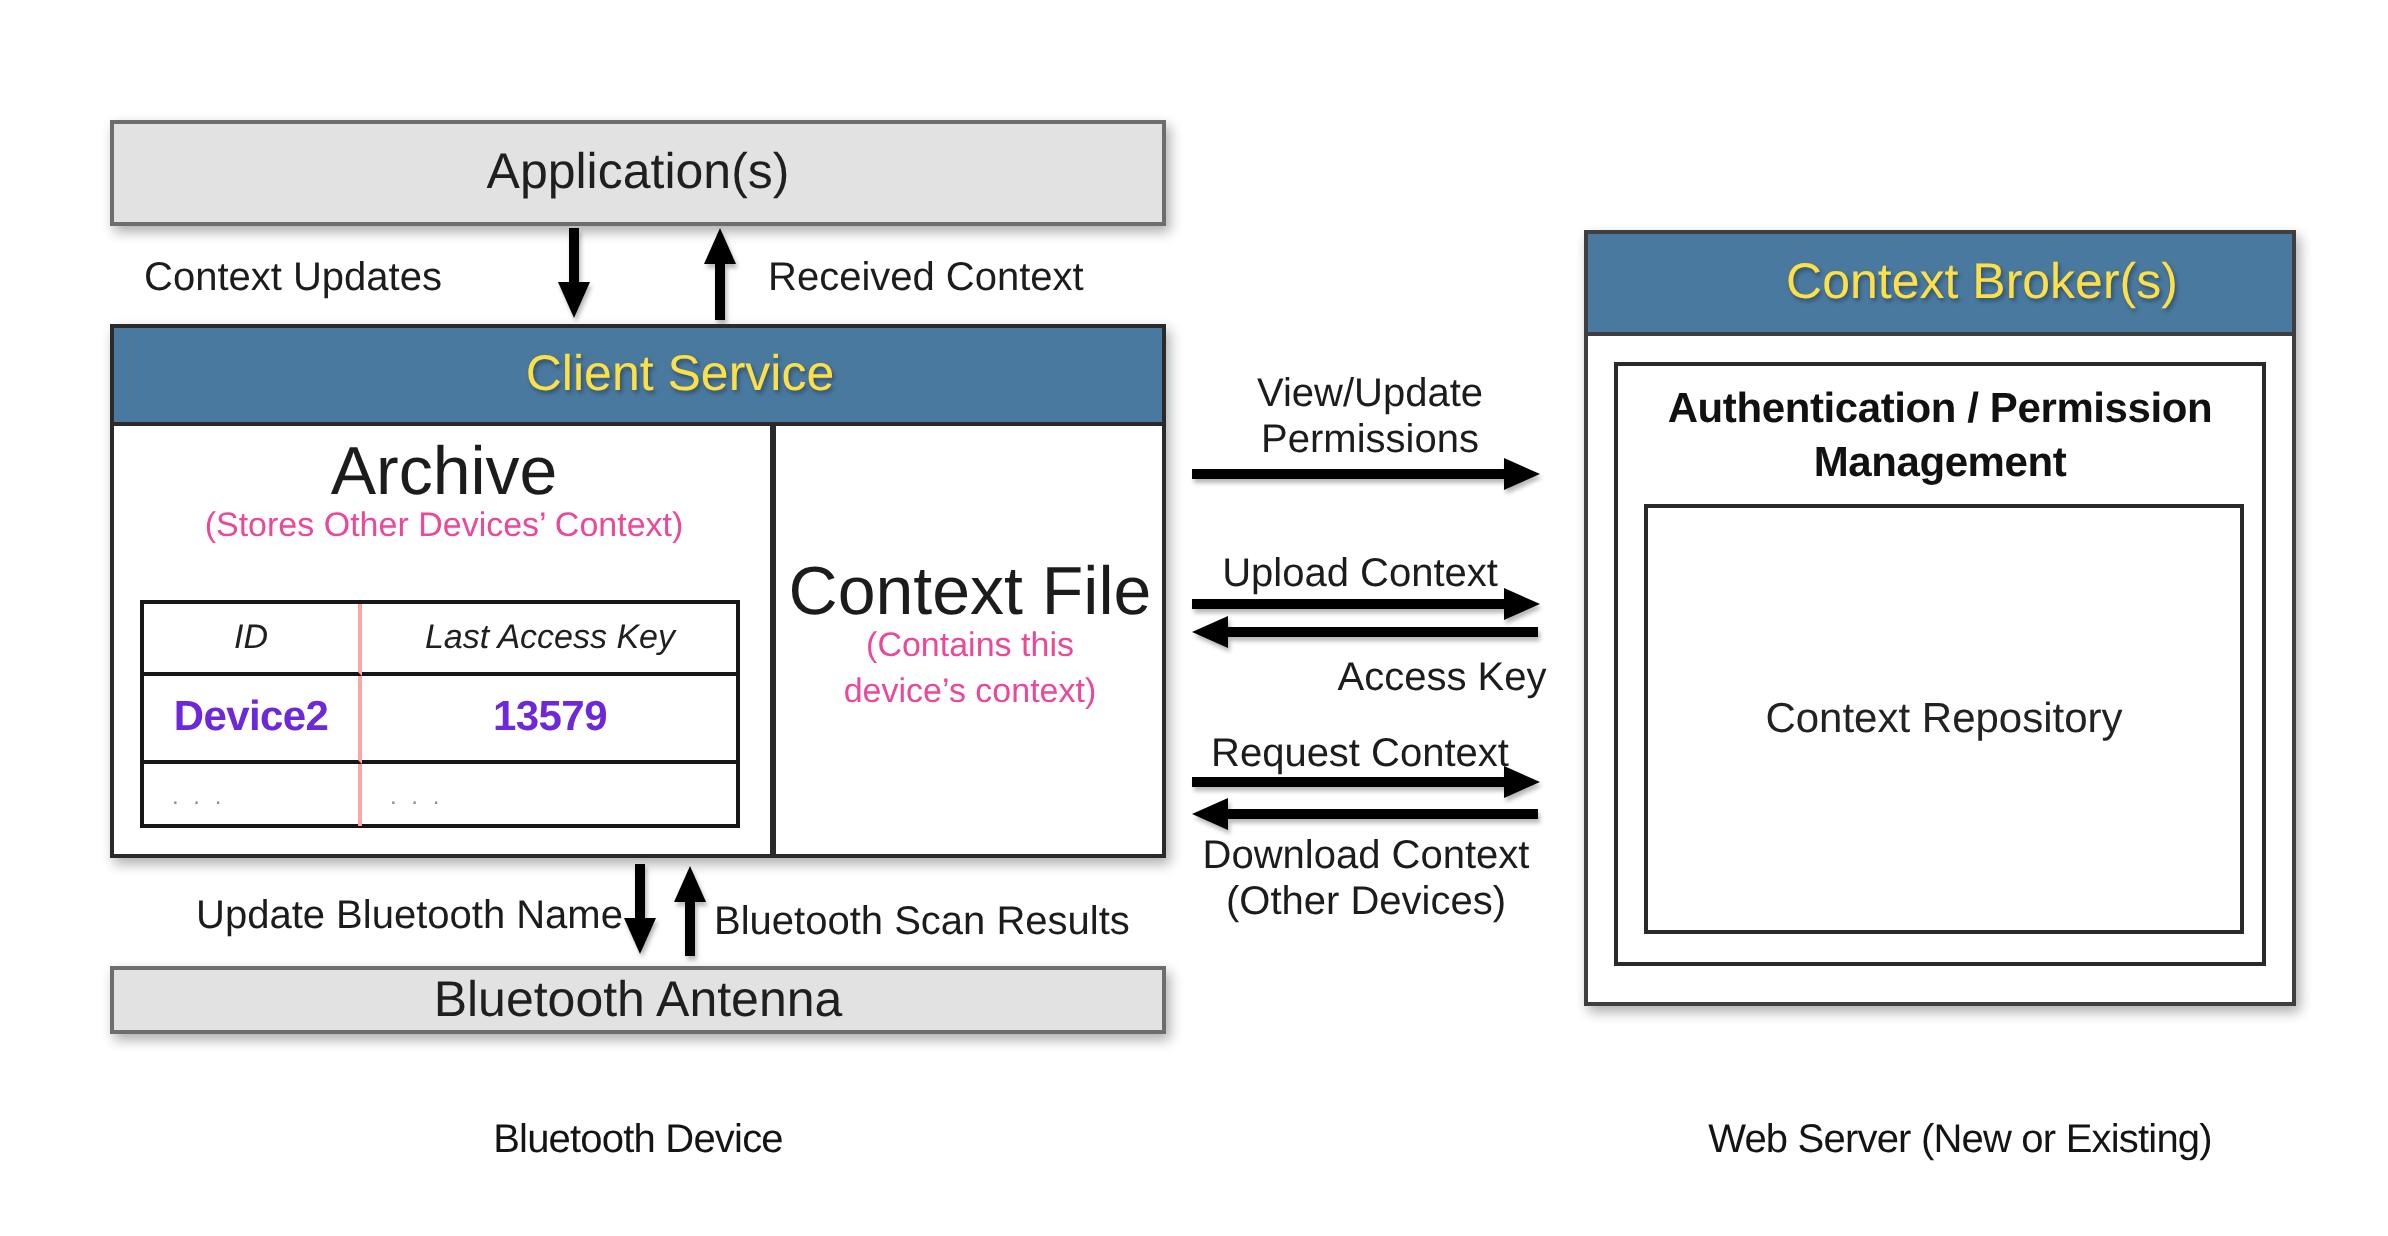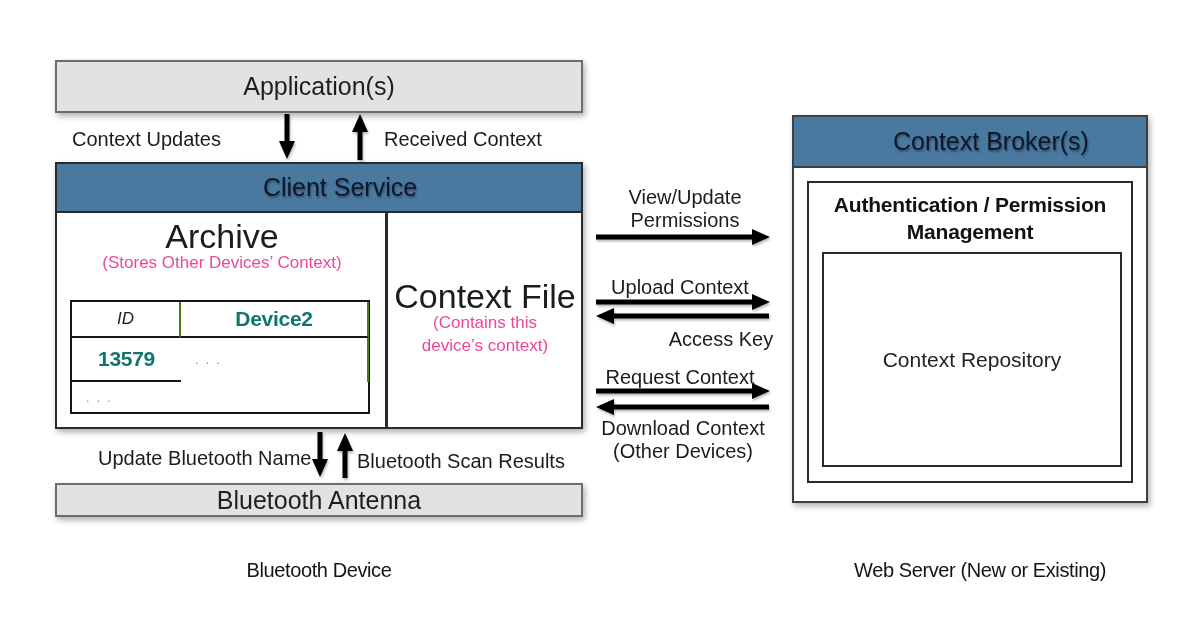--- a/index.html
+++ b/index.html
@@ -11,45 +11,45 @@
   .shadow{box-shadow:2px 3px 6px rgba(0,0,0,0.32);}
   .gray-box{
     background:#e2e2e2;border:2px solid #6d6d6d;
     display:flex;align-items:center;justify-content:center;
     font-size:25px;color:#1f1f1f;
   }
   .panel{background:#ffffff;border:2px solid #2a2a2a;}
   .blue-header{
     position:absolute;left:0;top:0;right:0;background:#4a79a0;
     border-bottom:2px solid #2a2a2a;display:flex;align-items:center;justify-content:center;
-    color:#0f172a;font-size:25px;text-shadow:1px 1.5px 2px rgba(0,0,0,0.35);padding-left:42px;
+    color:#fde047;font-size:25px;text-shadow:1px 1.5px 2px rgba(0,0,0,0.35);padding-left:42px;
   }
   .lbl{position:absolute;font-size:20px;line-height:23px;white-space:nowrap;}
   .lbl-c{text-align:center;white-space:normal;}
   .title{position:absolute;font-size:34px;text-align:center;}
   .sub{position:absolute;font-size:17px;text-align:center;color:#ec4899;line-height:23px;}
   .caption{
     position:absolute;text-align:center;font-size:20px;font-weight:400;
     letter-spacing:-0.4px;color:#141414;
   }
   .divider-v{position:absolute;background:#2a2a2a;}
   
   .atable{
     position:absolute;display:grid;box-sizing:border-box;
     grid-template-columns:109px 188px;grid-template-rows:36px 44px 31px;
     border:2.5px solid #161616;background:#fff;width:300px;height:114px;
   }
   .atable .cell{
     box-sizing:border-box;display:flex;align-items:center;justify-content:center;
-    border-right:2px solid #4d7c0f;border-bottom:2px solid #161616;
+    border-right:2px solid #fca5a5;border-bottom:2px solid #161616;
   }
   .atable .cell.last-col{border-right:none;}
   .atable .cell.last-row{border-bottom:none;}
   .atable .hdr{font-style:italic;font-size:17px;color:#202020;}
-  .atable .val{font-weight:bold;font-size:21px;letter-spacing:-0.3px;color:#0f766e;}
+  .atable .val{font-weight:bold;font-size:21px;letter-spacing:-0.3px;color:#6d28d9;}
   .atable .dots{justify-content:flex-start;padding-left:14px;color:#8f8f8f;font-size:12px;letter-spacing:2px;}
   .arrow-layer{position:absolute;left:0;top:0;filter:drop-shadow(1.5px 2px 1px rgba(0,0,0,0.28));}
   .arrow-layer line{stroke:#000;stroke-width:5;}
   .auth-title{
     position:absolute;text-align:center;font-size:21px;line-height:27px;color:#111;
     font-weight:600;letter-spacing:-0.2px;
   }
   .repo-box{
     position:absolute;box-sizing:border-box;border:2px solid #2a2a2a;background:#fff;
     display:flex;align-items:center;justify-content:center;font-size:21px;color:#222;
@@ -90,20 +90,23 @@
     </div>
   </div>
   <div class="divider-v" style="left:385px;top:211px;width:3px;height:218px;"></div>
 
   <div class="title" style="left:57px;top:217px;width:330px;">Archive</div>
   <div class="sub" style="left:60px;top:251px;width:324px;">(Stores Other Devices’ Context)</div>
 
   <div class="atable" style="left:70px;top:300px;">
     <div class="cell hdr">
       <span>ID</span>
+    </div>
+    <div class="cell hdr last-col">
+      <span>Last Access Key</span>
     </div>
     <div class="cell val">
       <span>Device2</span>
     </div>
     <div class="cell val last-col">
       <span>13579</span>
     </div>
     <div class="cell dots last-row">
       <span>. . .</span>
     </div>

